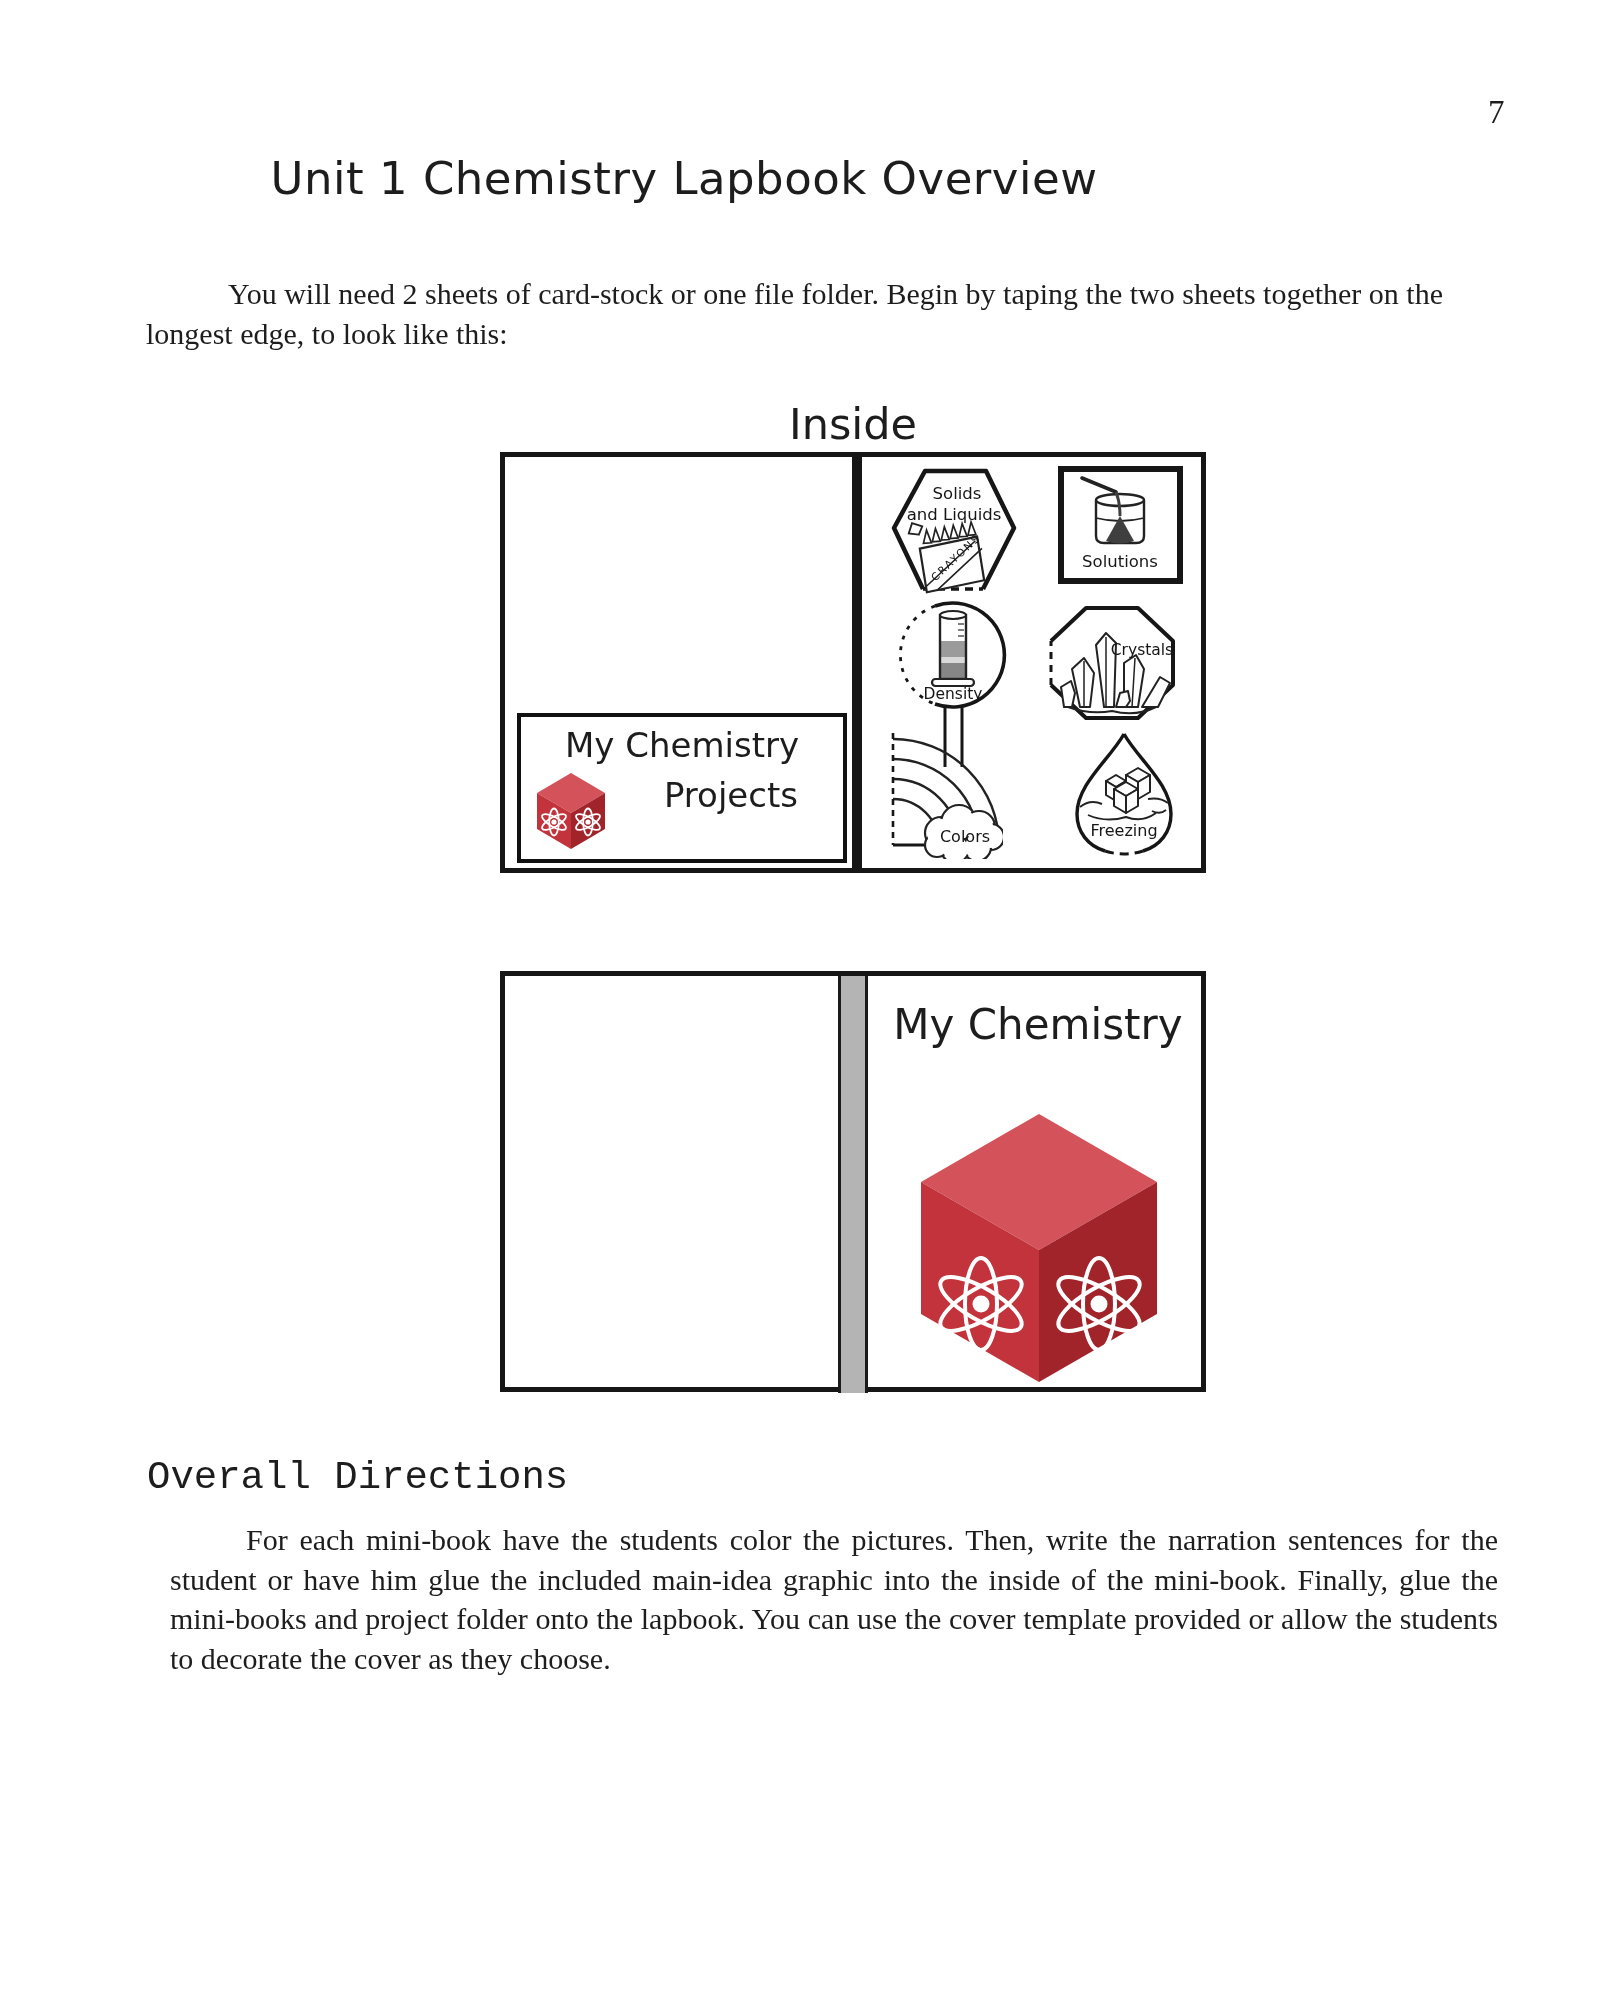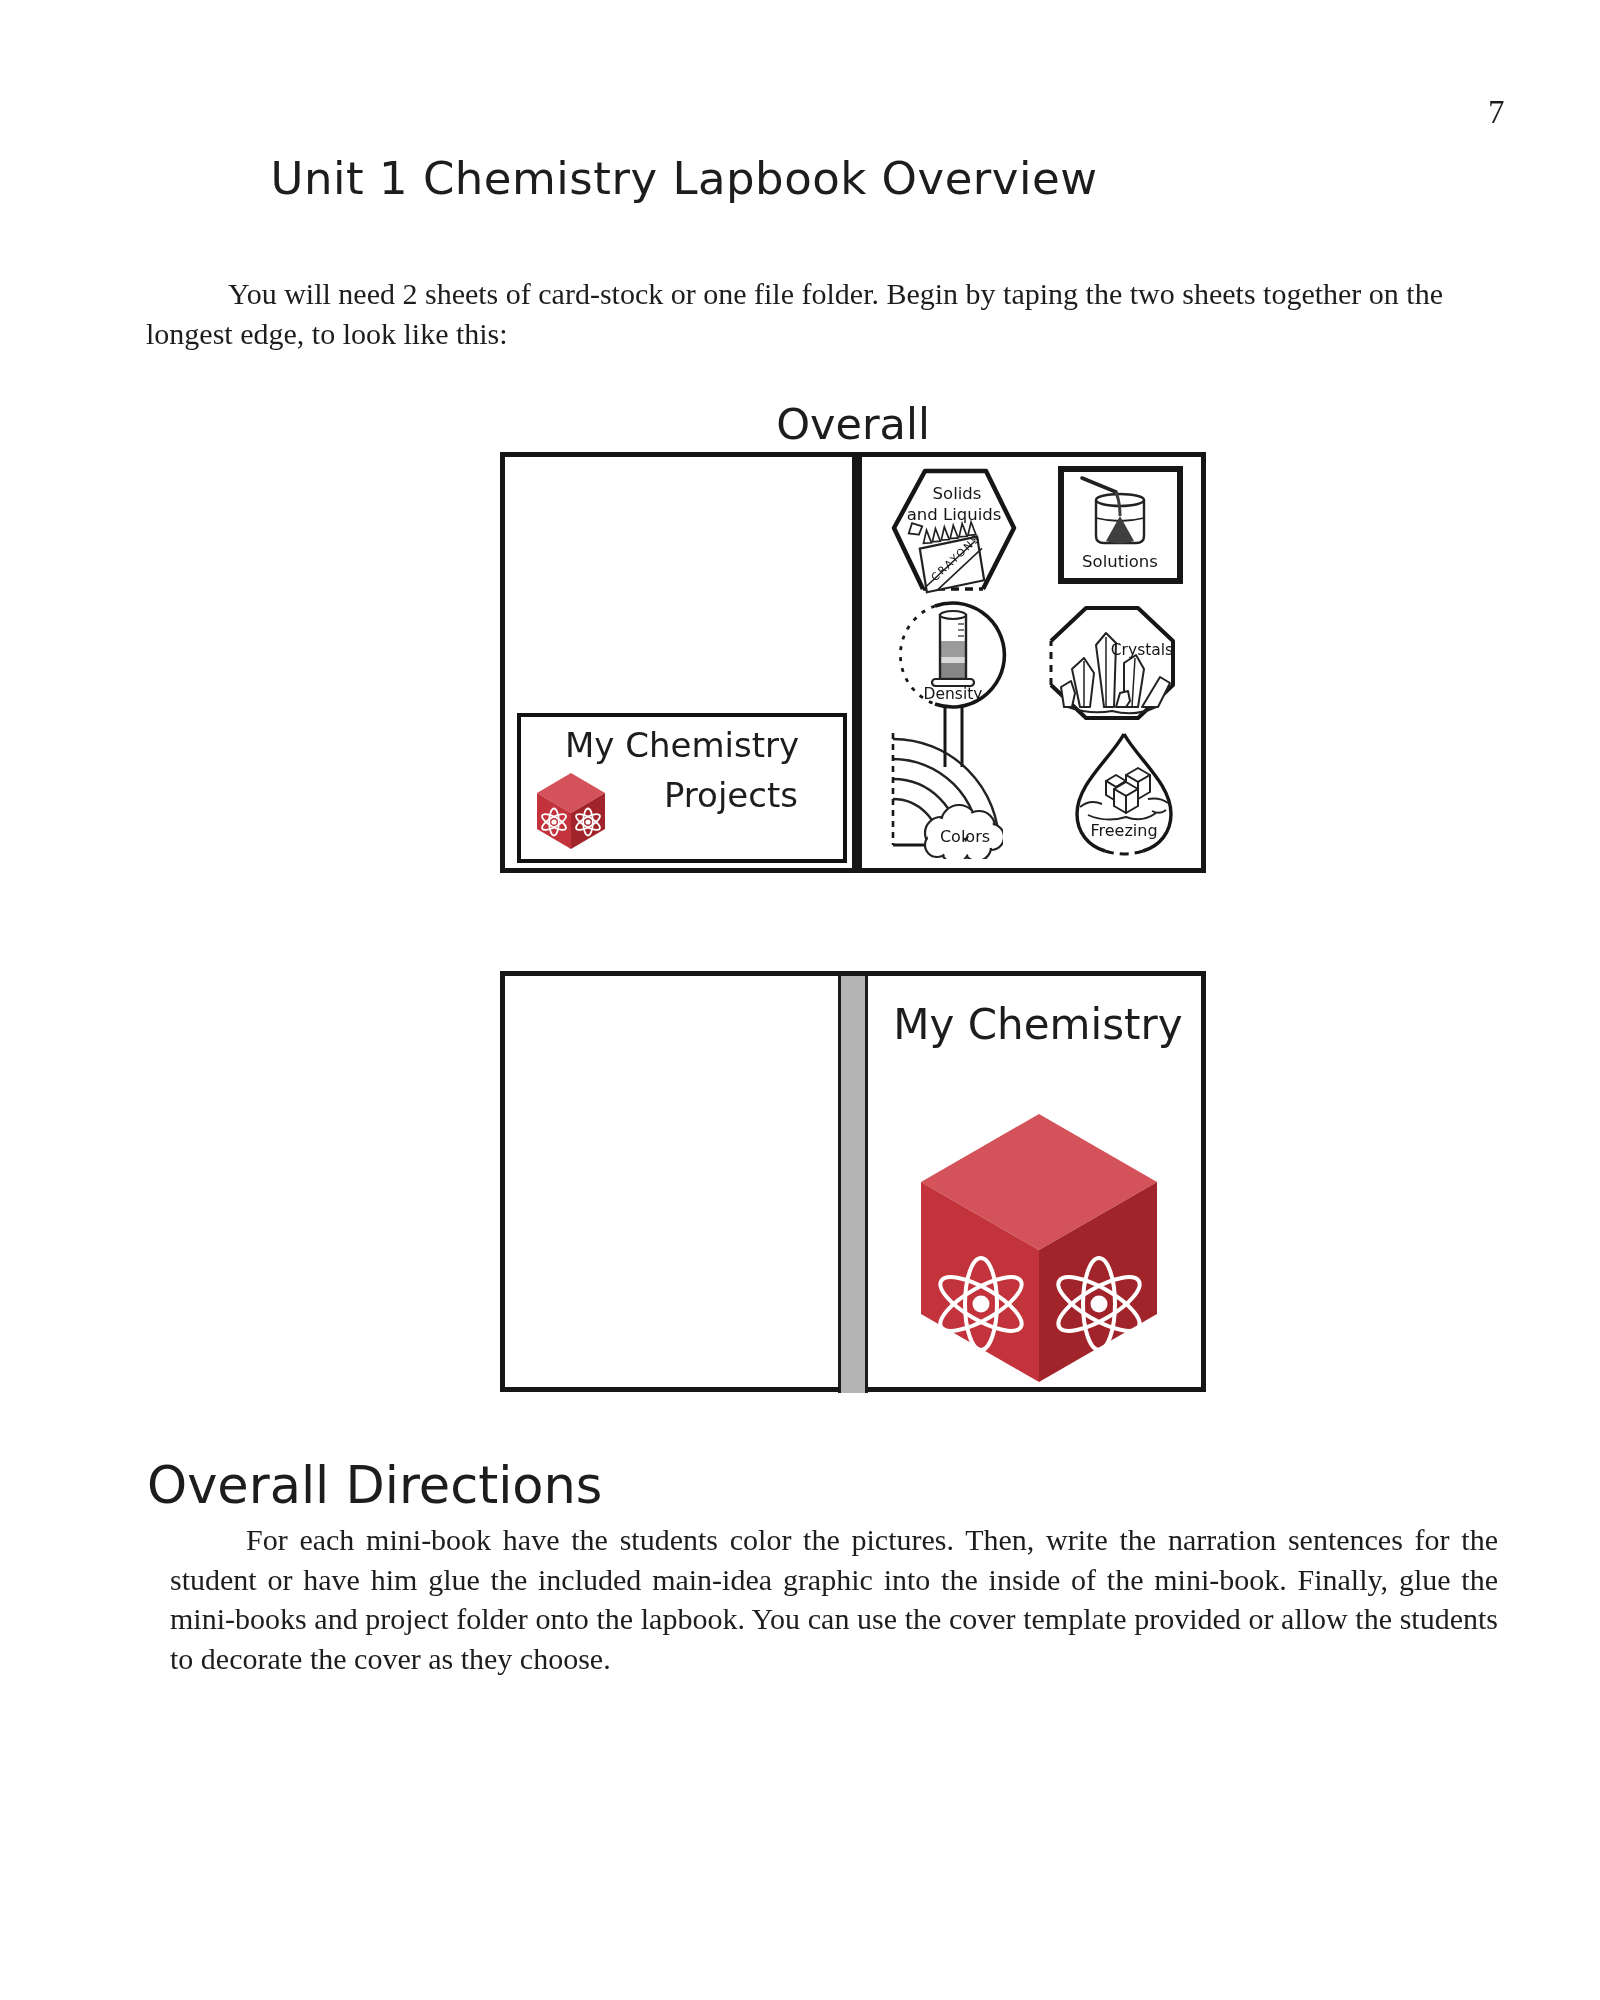--- a/index.html
+++ b/index.html
@@ -28,36 +28,36 @@
 
   .outside-label-row{left:578px;top:924px;white-space:nowrap;}
   .outside-word{font-size:43px;}
   .outside-note{font-size:24px;margin-left:14px;font-family:"Liberation Serif","DejaVu Serif",serif;}
   .outside-box{left:500px;top:971px;width:706px;height:421px;}
   .tape-strip{left:333px;top:0;width:24px;height:calc(100% + 6px);background:#b4b4b4;
               border-left:3px solid #1a1a1a;border-right:3px solid #1a1a1a;}
   .cover-title{left:370px;top:22px;width:326px;text-align:center;font-size:42px;line-height:53px;}
   .big-cube{left:398px;top:130px;width:272px;height:278px;}
 
-  .directions-heading{left:147px;top:1456px;font-size:51px;}
+  .directions-heading{left:147px;top:1456px;font-size:39px;font-family:Liberation Mono, monospace;}
   .directions-body{left:170px;top:1520px;width:1328px;font-size:30px;line-height:39.5px;
                    text-indent:76px;text-align:justify;}
 </style>
 </head>
 <body>
 
 <div class="page">
 
   <div class="abs serif page-number">7</div>
 
   <div class="abs hand doc-title">Unit 1 Chemistry Lapbook Overview</div>
 
   <div class="abs serif intro">You will need 2 sheets of card-stock or one file folder.  Begin by taping the two sheets together on the longest edge, to look like this:</div>
 
-  <div class="abs hand inside-label">Overall</div>
+  <div class="abs hand inside-label">Inside</div>
 
   <div class="abs folder-box inside-box">
     <div class="abs fold-divider"></div>
 
     <div class="abs projects-box">
       <div class="abs hand projects-line1">My Chemistry</div>
       <div class="abs hand projects-line2">Projects</div>
       <svg class="abs projects-cube" viewBox="0 0 80 82">
         <polygon points="40,4 74,24 40,44 6,24" stroke="none" fill="#d4535a"></polygon>
         <polygon points="6,24 40,44 40,80 6,60" stroke="none" fill="#c2333c"></polygon>

